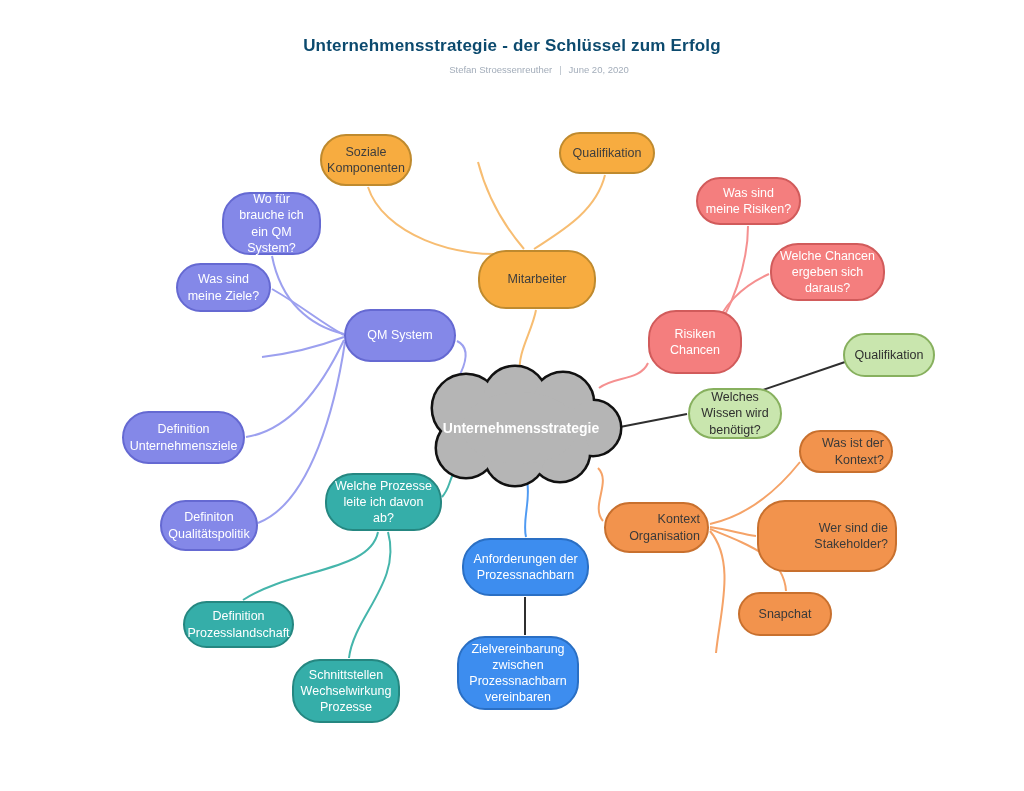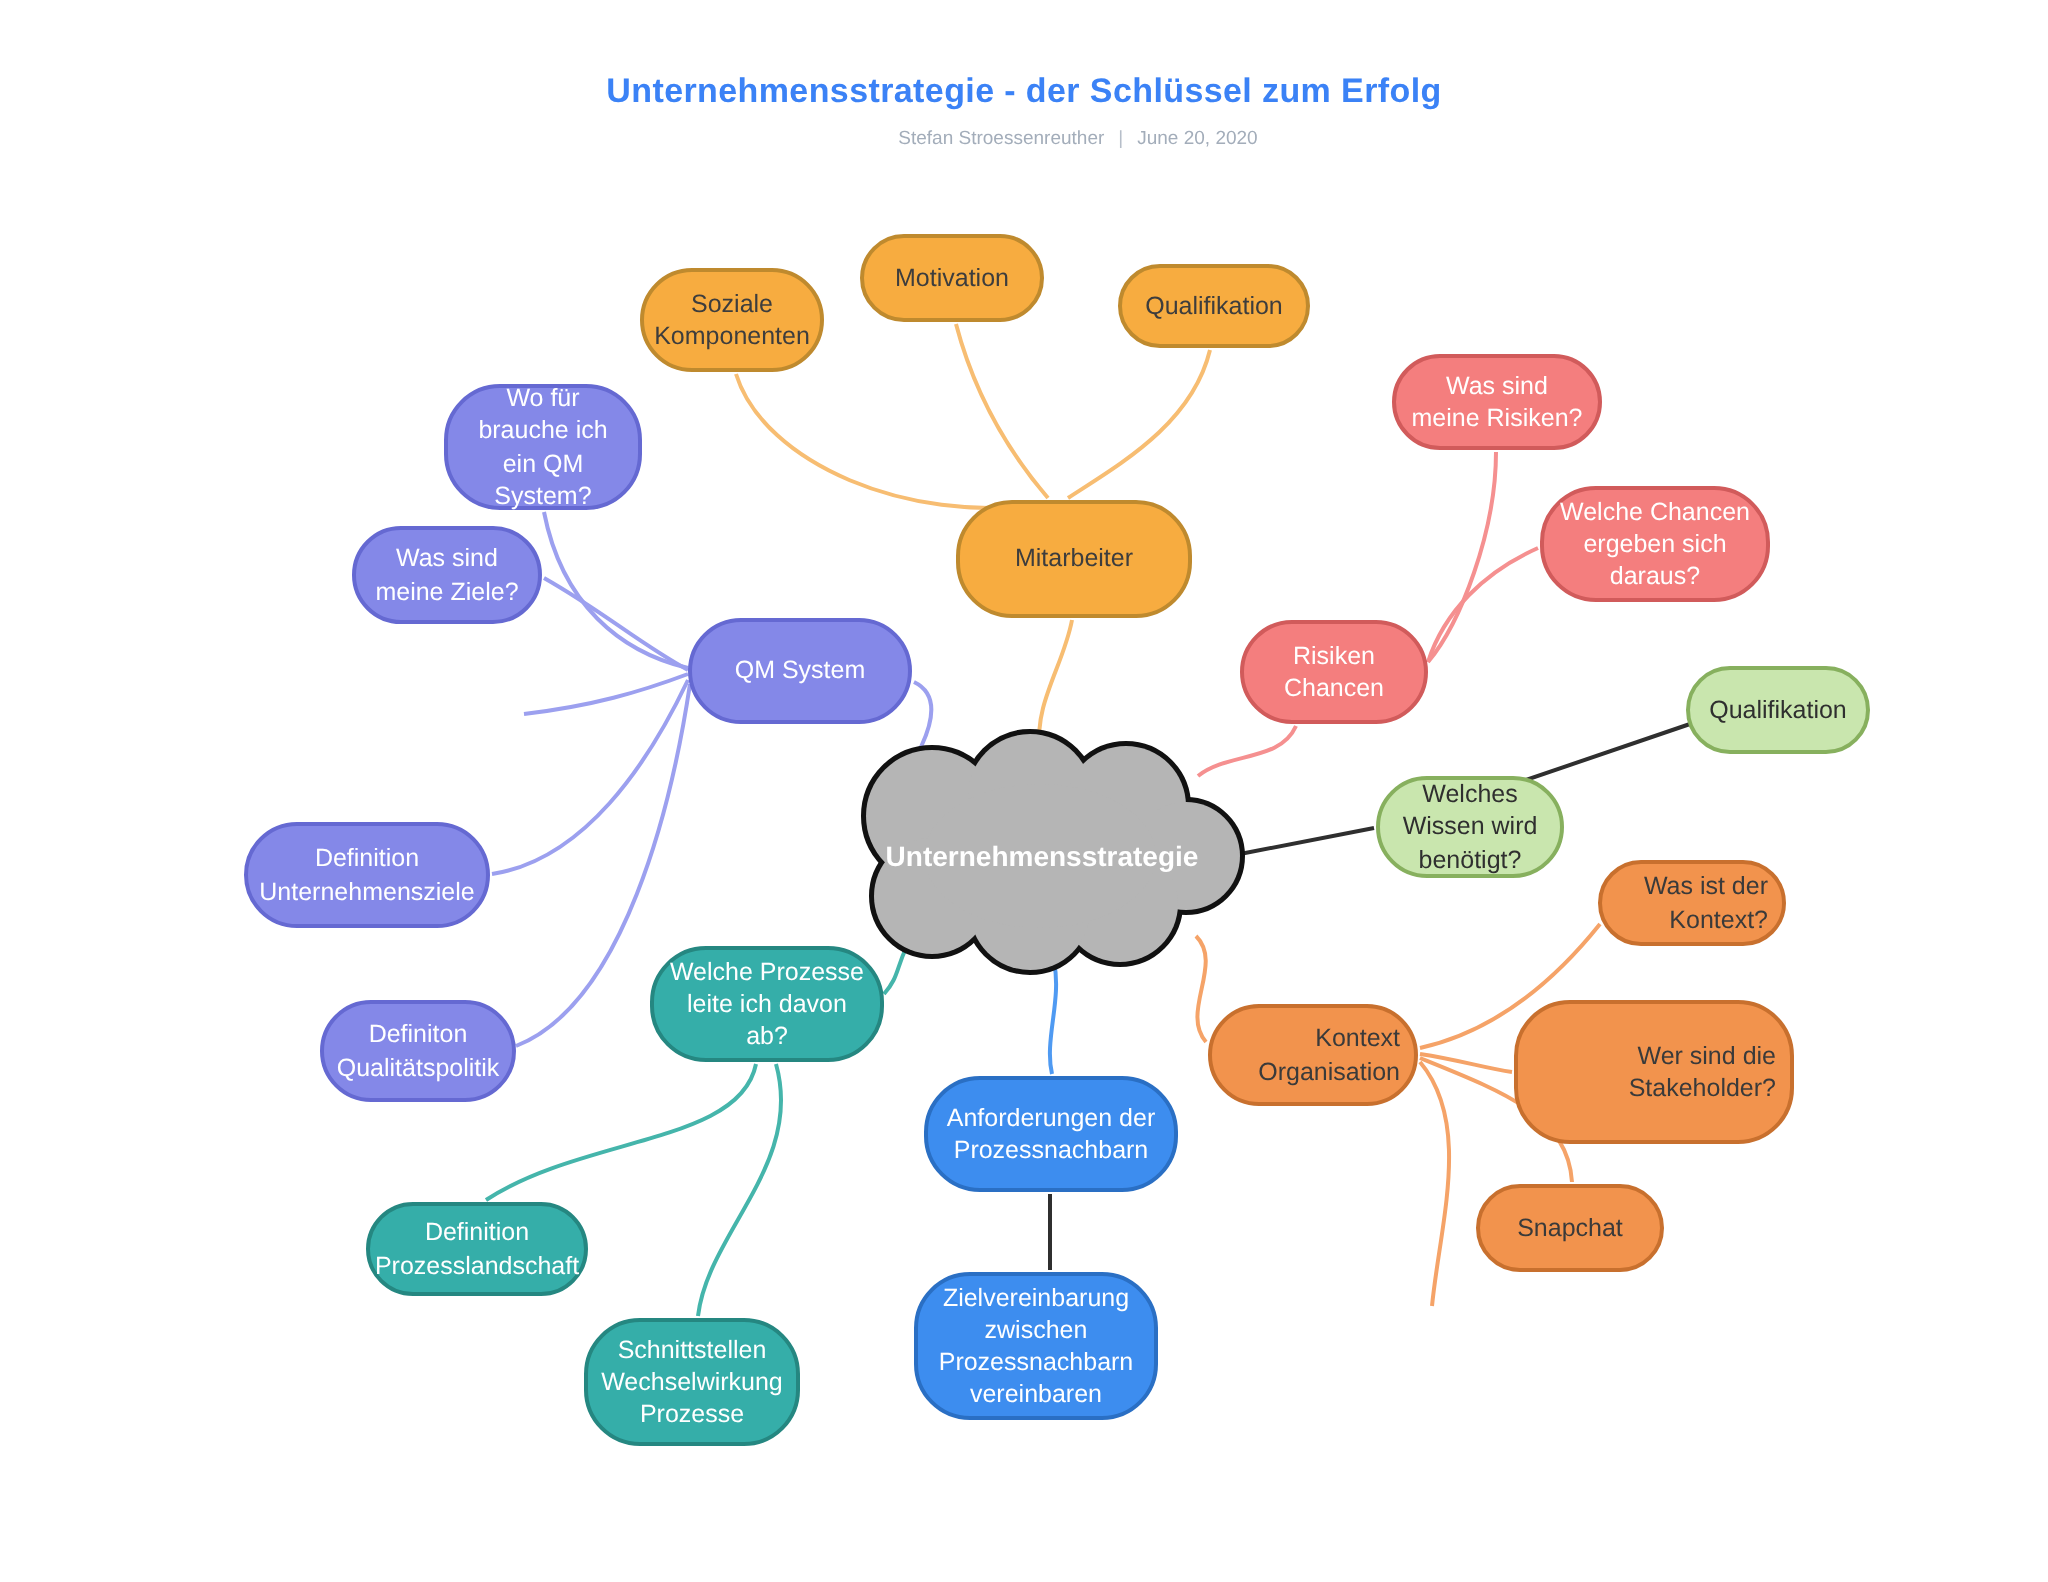--- a/index.html
+++ b/index.html
@@ -2,21 +2,21 @@
 <html><head>
 <meta charset="utf-8">
 <style>
   html,body{margin:0;padding:0;background:#ffffff;}
   #canvas{
     position:relative;width:1024px;height:791px;background:#ffffff;overflow:hidden;
     font-family:"Liberation Sans","DejaVu Sans",sans-serif;
   }
   #title{
     position:absolute;left:0;top:36px;width:1024px;text-align:center;
-    font-size:17px;font-weight:bold;color:#3b82f6;letter-spacing:.2px;
+    font-size:17px;font-weight:bold;color:#0c4a6e;letter-spacing:.2px;
   }
   #byline{
     position:absolute;left:0;top:64px;width:1024px;text-align:center;
     font-size:9.5px;color:#a3adba;margin-left:27px;
   }
   #byline .sep{margin:0 7px;color:#b6bec9;}
   svg.links{position:absolute;left:0;top:0;}
   .node{
     position:absolute;display:flex;align-items:center;justify-content:center;
     text-align:center;border-radius:28px;border:2px solid;box-sizing:border-box;
@@ -105,23 +105,20 @@
     </g>
   </svg>
 
   <div id="cloud-label">
     <span>Unternehmensstrategie</span>
   </div>
 
   <div class="node c-yellow" style="left:320px;top:134px;width:92px;height:52px">
       <span>Soziale Komponenten</span>
     </div>
-  <div class="node c-yellow" style="left:430px;top:117px;width:92px;height:44px">
-      <span>Motivation</span>
-    </div>
   <div class="node c-yellow" style="left:559px;top:132px;width:96px;height:42px">
       <span>Qualifikation</span>
     </div>
   <div class="node c-yellow" style="left:478px;top:250px;width:118px;height:59px">
       <span>Mitarbeiter</span>
     </div>
 
   <div class="node c-purple" style="left:222px;top:192px;width:99px;height:63px">
       <span>Wo für brauche ich ein QM System?</span>
     </div>
@@ -137,21 +134,21 @@
   <div class="node c-purple" style="left:344px;top:309px;width:112px;height:53px">
       <span>QM System</span>
     </div>
 
   <div class="node c-red" style="left:696px;top:177px;width:105px;height:48px">
       <span>Was sind meine Risiken?</span>
     </div>
   <div class="node c-red" style="left:770px;top:243px;width:115px;height:58px">
       <span>Welche Chancen ergeben sich daraus?</span>
     </div>
-  <div class="node c-red" style="left:620px;top:310px;width:94px;height:52px">
+  <div class="node c-red" style="left:648px;top:310px;width:94px;height:64px">
       <span>Risiken Chancen</span>
     </div>
 
   <div class="node c-green" style="left:688px;top:388px;width:94px;height:51px">
       <span>Welches Wissen wird benötigt?</span>
     </div>
   <div class="node c-green" style="left:843px;top:333px;width:92px;height:44px">
       <span>Qualifikation</span>
     </div>
 

